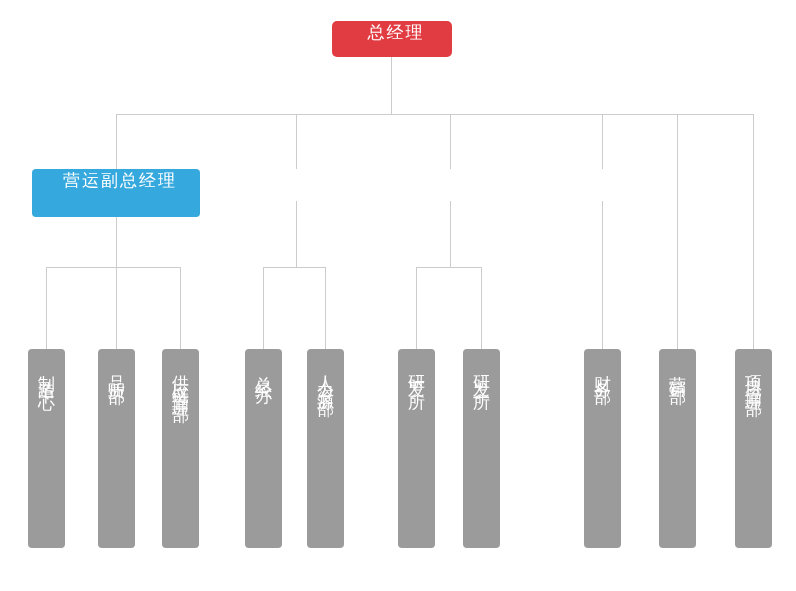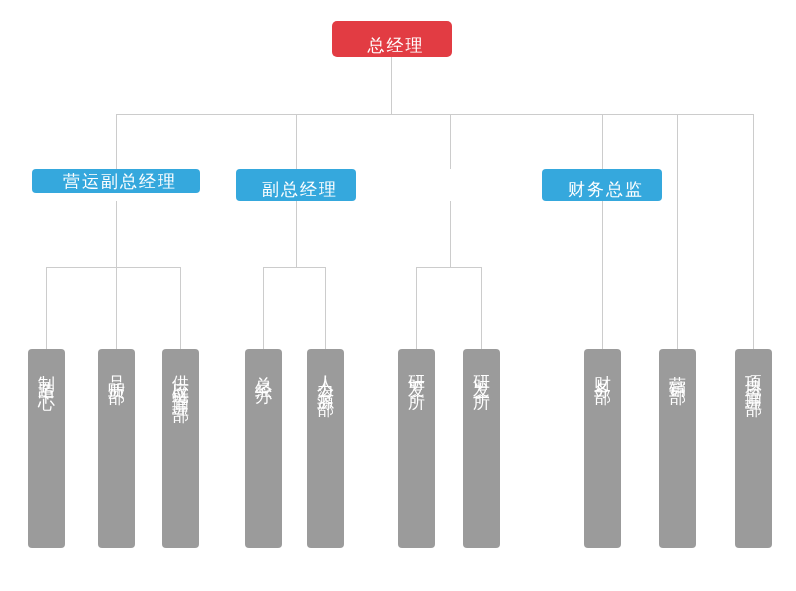--- a/index.html
+++ b/index.html
@@ -24,21 +24,21 @@
   }
   .line {
     position: absolute;
     background: var(--color-connector);
   }
   .line.v { width: 1px; }
   .line.h { height: 1px; }
   .node {
     position: absolute;
     display: flex;
-    align-items: flex-end;
+    align-items: flex-start;
     justify-content: center;
     color: var(--color-label_text);
     font-size: 17px;
     letter-spacing: 2px;
     border-radius: 4px;
     white-space: nowrap;
     padding-left: 8px;
   }
   .node.root {
     background: var(--color-root);
@@ -102,28 +102,22 @@
   <div class="line h" style="left:416px; top:267px; width:66px;"></div>
   <div class="line v" style="left:416px; top:267px; height:82px;"></div>
   <div class="line v" style="left:481px; top:267px; height:82px;"></div>
 
   <div class="line v" style="left:602px; top:201px; height:148px;"></div>
 
   <div class="node root" style="left:332px; top:21px; width:120px; height:36px;">
     <span>总经理</span>
   </div>
 
-  <div class="node manager" style="left:32px; top:169px; width:168px; height:24px;">
+  <div class="node manager" style="left:32px; top:169px; width:168px; height:48px;">
     <span>营运副总经理</span>
-  </div>
-  <div class="node manager" style="left:236px; top:169px; width:120px; height:32px;">
-    <span>副总经理</span>
-  </div>
-  <div class="node manager" style="left:542px; top:169px; width:120px; height:32px;">
-    <span>财务总监</span>
   </div>
 
   <div class="dept" style="left:28px;">
     <span>制造中心</span>
   </div>
   <div class="dept" style="left:98px;">
     <span>品质部</span>
   </div>
   <div class="dept" style="left:162px;">
     <span>供应链管理部</span>

